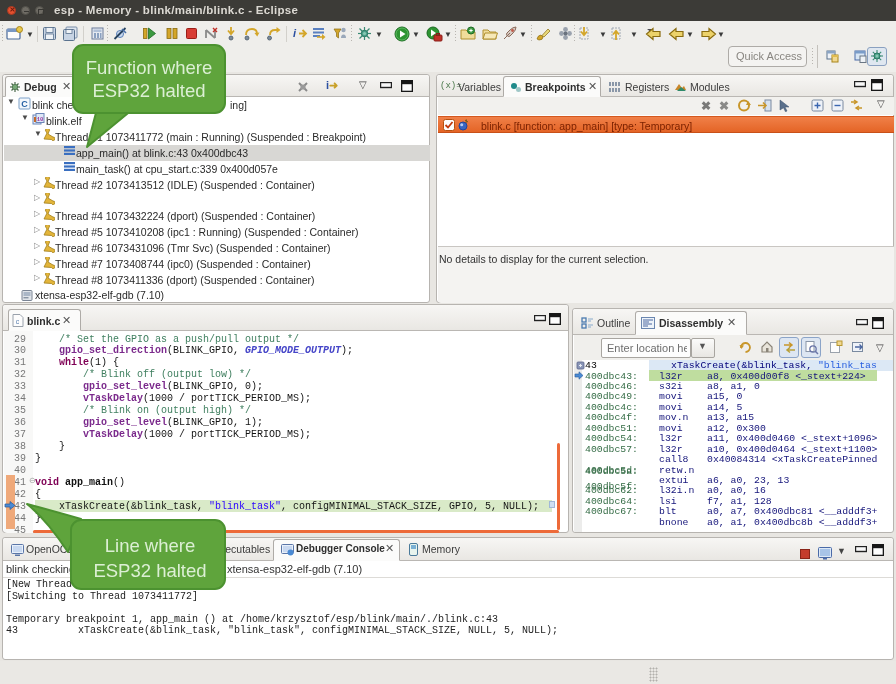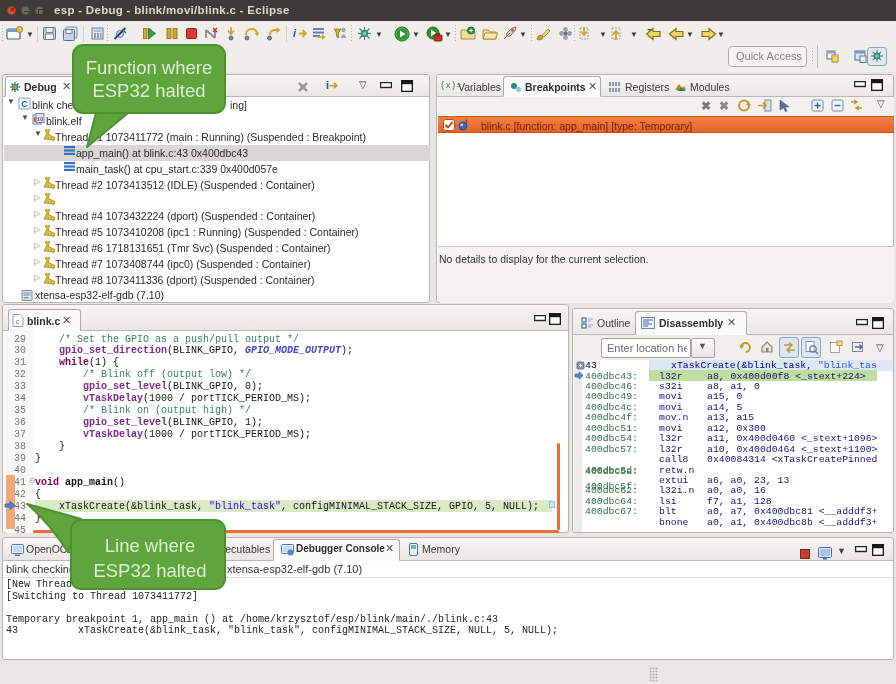--- a/index.html
+++ b/index.html
@@ -44,21 +44,21 @@
 .co { position:absolute; }
 </style>
 </head>
 <body>
 <div id="desk"></div>
 <div id="frame"></div>
 <div id="titlebar"></div>
 <div id="btn-close" class="wbtn"></div>
 <div id="btn-min" class="wbtn"></div>
 <div id="btn-max" class="wbtn"></div>
-<div id="title">esp - Debug - blink/movi/blink.c - Eclipse</div>
+<div id="title">esp - Memory - blink/main/blink.c - Eclipse</div>
 <div id="toolbar1"></div>
 <div id="tb1icons">
   <div class="dsep" style="left:2px;"></div>
   <svg class="co" style="left:6px;top:26px;" width="17" height="15" viewBox="0 0 17 15">
       <rect x="1" y="3" width="13" height="10" rx="1" fill="#fdfdfd" stroke="#4a6a9a" stroke-width="1.2"></rect>
       <rect x="1" y="3" width="13" height="3" fill="#7a98c4"></rect>
       <circle cx="13.5" cy="3.5" r="3" fill="#e8c84a" stroke="#a8841a"></circle>
     </svg>
   <span class="arr" style="left:26px; top:30px;">▼</span>
   <div class="sep" style="left:37px;"></div>
@@ -329,21 +329,21 @@
   <span class="co" style="left:52px; top:135px; font-size:10.5px; color:#2a2a2a; white-space:nowrap;text-align:center;">Thread #4 1073432224 (dport) (Suspended : Container)</span>
   <span class="co" style="left:31px; top:150px; font-size:8px; color:#8a8a8a;">▷</span>
   <svg class="co" style="left:39px;top:150px;" width="13" height="12" viewBox="0 0 13 12">
       <path d="M2 10 L5 4 L4 2.5 A2 2 0 1 1 7 2.5 L6 5 L11 8 A1.8 1.8 0 1 1 9.5 10.5 Z" fill="#e3b53a" stroke="#a07c18" stroke-width="0.8"></path>
     </svg>
   <span class="co" style="left:52px; top:151px; font-size:10.5px; color:#2a2a2a; white-space:nowrap;">Thread #5 1073410208 (ipc1 : Running) (Suspended : Container)</span>
   <span class="co" style="left:31px; top:166px; font-size:8px; color:#8a8a8a;">▷</span>
   <svg class="co" style="left:39px;top:166px;" width="13" height="12" viewBox="0 0 13 12">
       <path d="M2 10 L5 4 L4 2.5 A2 2 0 1 1 7 2.5 L6 5 L11 8 A1.8 1.8 0 1 1 9.5 10.5 Z" fill="#e3b53a" stroke="#a07c18" stroke-width="0.8"></path>
     </svg>
-  <span class="co" style="left:52px; top:167px; font-size:10.5px; color:#2a2a2a; white-space:nowrap;">Thread #6 1718131651 (Tmr Svc) (Suspended : Container)</span>
+  <span class="co" style="left:52px; top:167px; font-size:10.5px; color:#2a2a2a; white-space:nowrap;">Thread #6 1073431096 (Tmr Svc) (Suspended : Container)</span>
   <span class="co" style="left:31px; top:182px; font-size:8px; color:#8a8a8a;">▷</span>
   <svg class="co" style="left:39px;top:182px;" width="13" height="12" viewBox="0 0 13 12">
       <path d="M2 10 L5 4 L4 2.5 A2 2 0 1 1 7 2.5 L6 5 L11 8 A1.8 1.8 0 1 1 9.5 10.5 Z" fill="#e3b53a" stroke="#a07c18" stroke-width="0.8"></path>
     </svg>
   <span class="co" style="left:52px; top:183px; font-size:10.5px; color:#2a2a2a; white-space:nowrap;">Thread #7 1073408744 (ipc0) (Suspended : Container)</span>
   <span class="co" style="left:31px; top:198px; font-size:8px; color:#8a8a8a;">▷</span>
   <svg class="co" style="left:39px;top:198px;" width="13" height="12" viewBox="0 0 13 12">
       <path d="M2 10 L5 4 L4 2.5 A2 2 0 1 1 7 2.5 L6 5 L11 8 A1.8 1.8 0 1 1 9.5 10.5 Z" fill="#e3b53a" stroke="#a07c18" stroke-width="0.8"></path>
     </svg>
   <span class="co" style="left:52px; top:199px; font-size:10.5px; color:#2a2a2a; white-space:nowrap;">Thread #8 1073411336 (dport) (Suspended : Container)</span>

